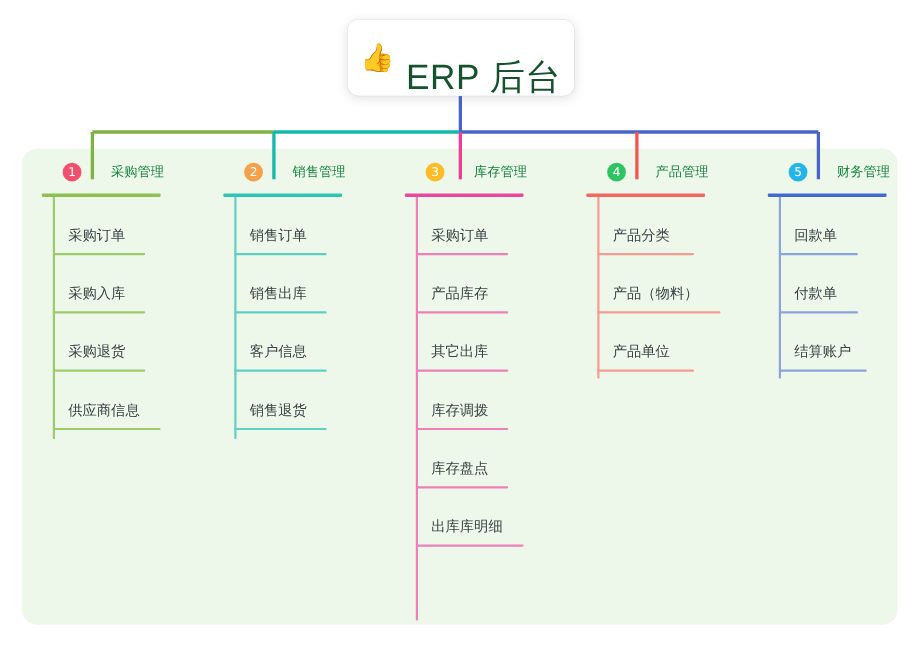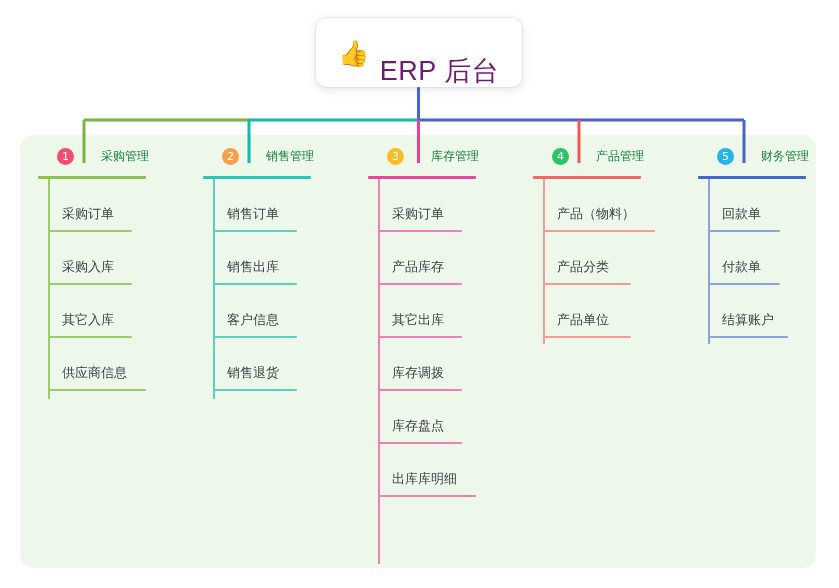--- a/index.html
+++ b/index.html
@@ -37,22 +37,22 @@
     gap: 10px;
     box-sizing: border-box;
   }
   .root-emoji {
     font-size: 25px;
     line-height: 1;
     position: relative;
     top: 1px;
   }
   .root-title {
-    font-size: 27px;
-    color: #701a75;
+    font-size: 32px;
+    color: #14532d;
     letter-spacing: 0.5px;
     white-space: nowrap;
     margin-top: 36px;
   }
 
   
   .panel {
     position: absolute;
     left: 20px;
     top: 135px;
@@ -175,21 +175,21 @@
           <div class="spine" style="background: rgb(156, 203, 108); height: 220px;"></div>
           <div class="leaf">
             <span class="leaf-label">采购订单</span>
             <div class="leaf-rule" style="background: rgb(156, 203, 108); width: 84px;"></div>
           </div>
           <div class="leaf">
             <span class="leaf-label">采购入库</span>
             <div class="leaf-rule" style="background: rgb(156, 203, 108); width: 84px;"></div>
           </div>
           <div class="leaf">
-            <span class="leaf-label">其它入库</span>
+            <span class="leaf-label">采购退货</span>
             <div class="leaf-rule" style="background: rgb(156, 203, 108); width: 84px;"></div>
           </div>
           <div class="leaf">
             <span class="leaf-label">供应商信息</span>
             <div class="leaf-rule" style="background: rgb(156, 203, 108); width: 98px;"></div>
           </div>
         </div>
       </div>
       <div class="col" style="left: 203px;">
         <div class="col-head">
@@ -253,28 +253,28 @@
       </div>
       <div class="col" style="left: 533px;">
         <div class="col-head">
           <span class="badge" style="background: rgb(46, 196, 99);">4</span>
           <span class="col-title">产品管理</span>
         </div>
         <div class="head-rule" style="background: rgb(242, 103, 95); width: 108px;"></div>
         <div class="leaves">
           <div class="spine" style="background: rgb(245, 156, 146); height: 165px;"></div>
           <div class="leaf">
+            <span class="leaf-label">产品分类</span>
+            <div class="leaf-rule" style="background: rgb(245, 156, 146); width: 88px;"></div>
+          </div>
+          <div class="leaf">
             <span class="leaf-label">产品（物料）</span>
             <div class="leaf-rule" style="background: rgb(245, 156, 146); width: 112px;"></div>
           </div>
           <div class="leaf">
-            <span class="leaf-label">产品分类</span>
-            <div class="leaf-rule" style="background: rgb(245, 156, 146); width: 88px;"></div>
-          </div>
-          <div class="leaf">
             <span class="leaf-label">产品单位</span>
             <div class="leaf-rule" style="background: rgb(245, 156, 146); width: 88px;"></div>
           </div>
         </div>
       </div>
       <div class="col" style="left: 698px;">
         <div class="col-head">
           <span class="badge" style="background: rgb(37, 180, 232);">5</span>
           <span class="col-title">财务管理</span>
         </div>

